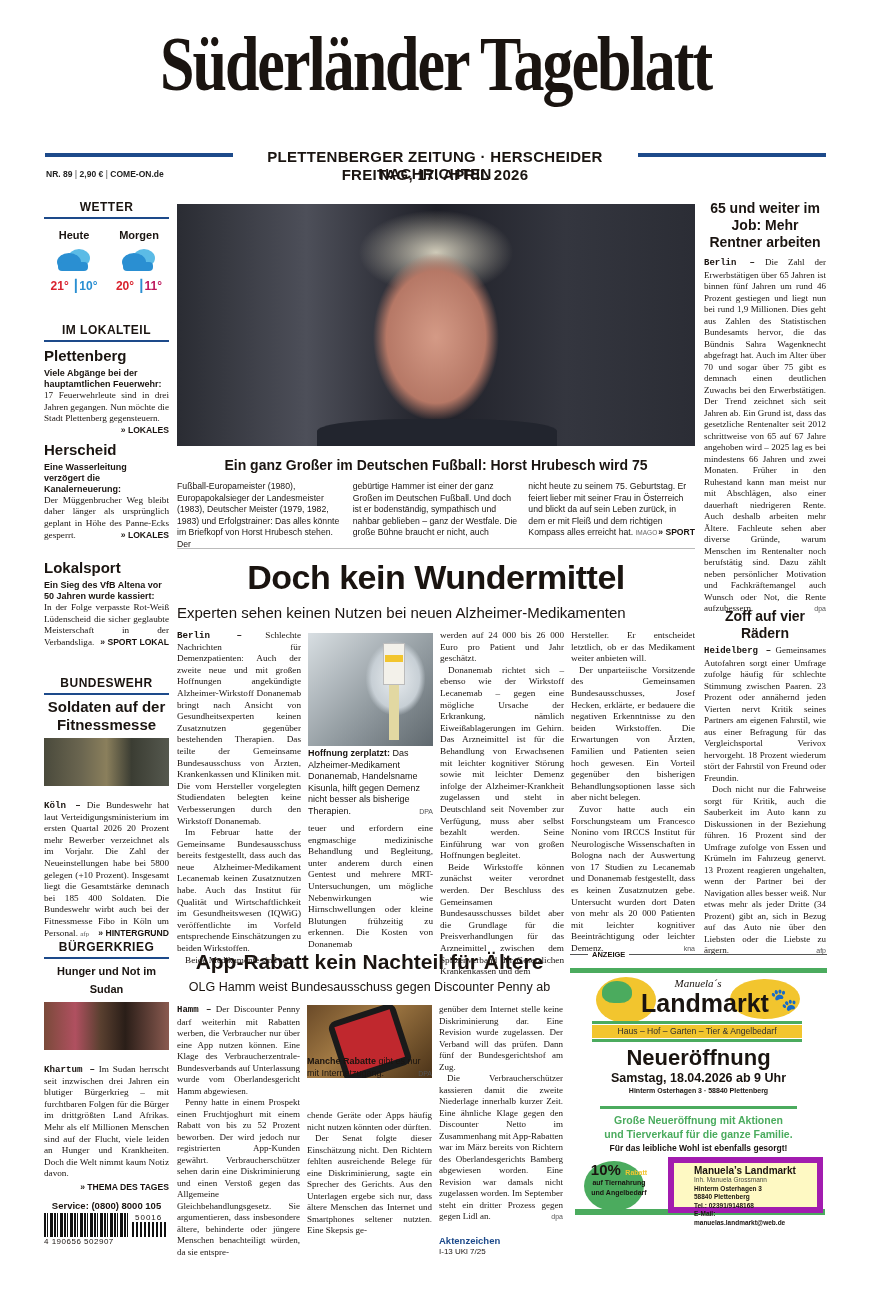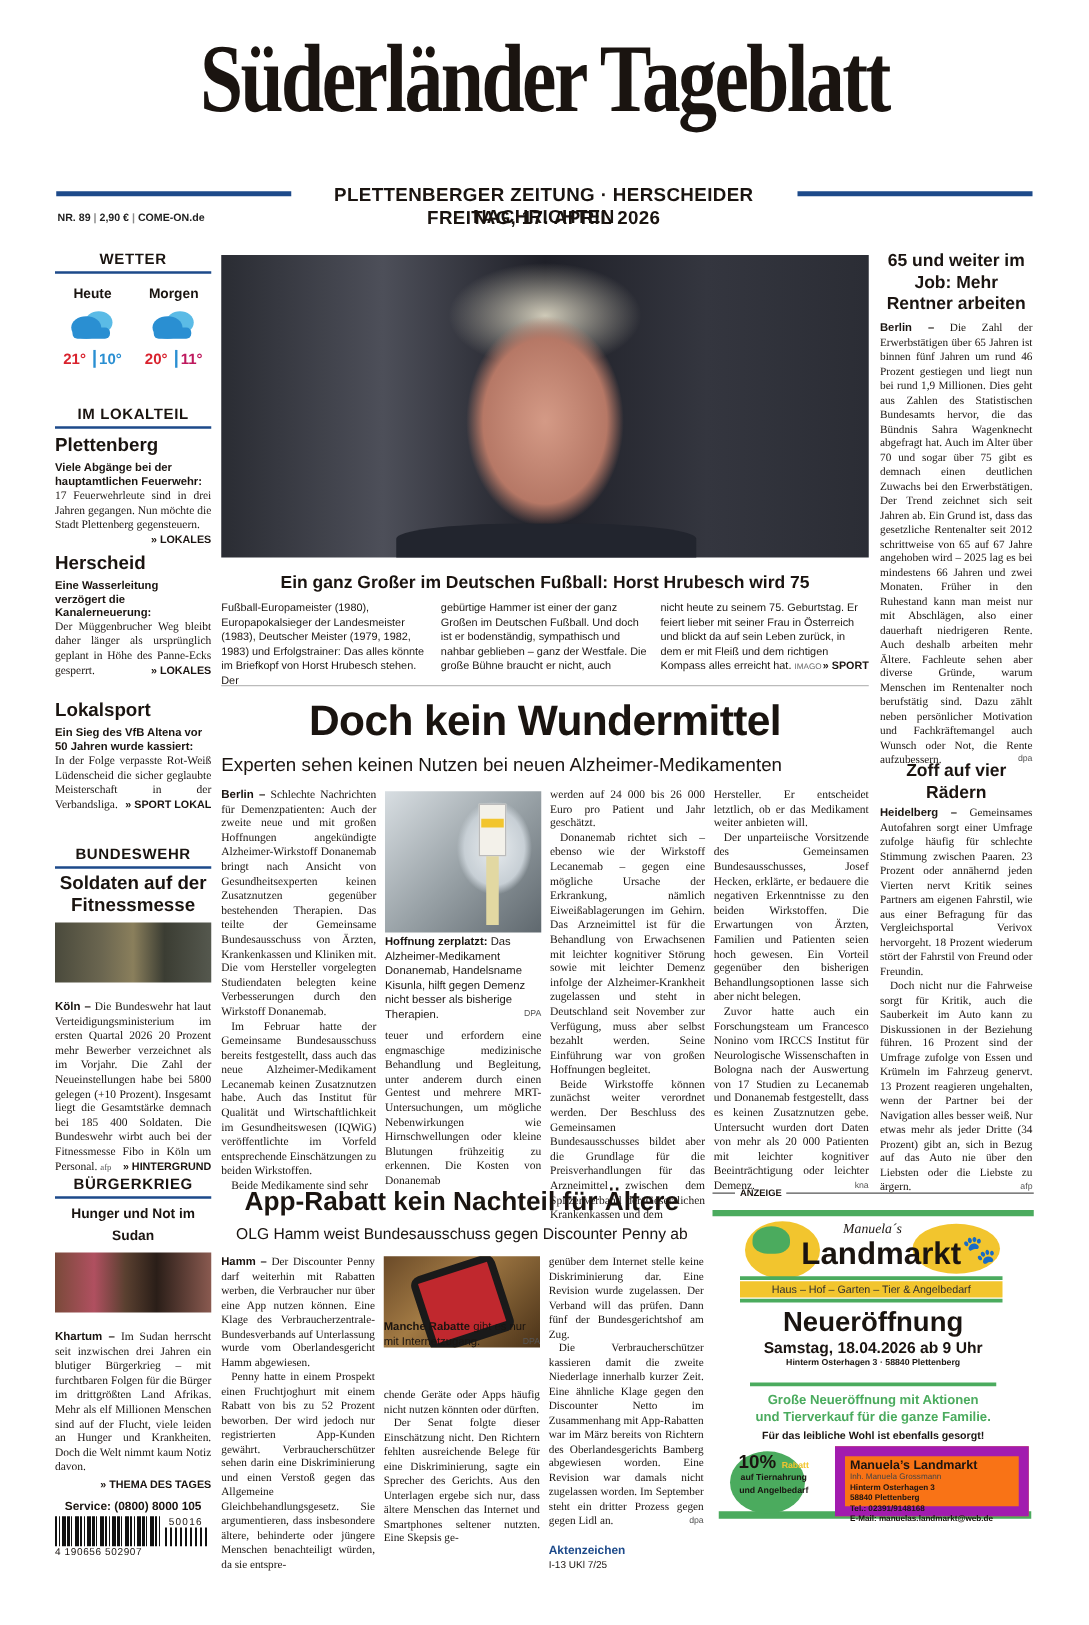--- a/index.html
+++ b/index.html
@@ -9,21 +9,21 @@
 .serif{font-family:"Liberation Serif","DejaVu Serif",serif}
 .masthead{left:0;top:62px;width:871px;text-align:center;font-family:"Liberation Serif",serif;font-weight:bold;font-size:62px;letter-spacing:-2px;line-height:70px;transform:scaleY(1.25);transform-origin:top center;color:#1a1410}
 .blue-rule{height:4px;background:#1d4a8a}
 .sub1{font-size:15px;font-weight:bold;letter-spacing:.3px;text-align:center}
 .meta{font-size:8.5px;font-weight:bold;color:#222}
 .sec-head{font-size:12px;font-weight:bold;text-align:center;letter-spacing:.5px;border-bottom:2px solid #1d4a8a;padding-bottom:3px}
 .local-head{font-size:15px;font-weight:bold;font-family:"Liberation Sans",sans-serif}
 .lead{font-size:9px;font-weight:bold;font-family:"Liberation Sans",sans-serif;line-height:11px}
 .body{font-size:9.2px;line-height:11.6px;text-align:justify;hyphens:auto}
 .ref{font-family:"Liberation Sans",sans-serif;font-weight:bold;font-size:8.6px}
-.dateline{font-family:Liberation Sans, sans-serif;font-weight:bold}
+.dateline{font-family:Liberation Mono, monospace;font-weight:bold}
 .src{font-family:"Liberation Sans",sans-serif;font-size:7px;color:#555;float:right}
 .photo{overflow:hidden}
 .cap{font-family:"Liberation Sans",sans-serif;font-size:9px;line-height:11.5px}
 .ad-green{background:#4bab5e}
 </style>
 </head>
 <body>
 
 <div class="abs masthead" style="top:20px">Süderländer Tageblatt</div>
 <div class="abs blue-rule" style="left:45px;top:153px;width:188px"></div>
@@ -200,21 +200,21 @@
     </div>
   <div class="sans" style="text-align:center;font-size:8.5px;font-weight:bold;margin-top:2px">Für das leibliche Wohl ist ebenfalls gesorgt!</div>
   <div style="position:relative;height:64px;margin-top:4px">
     <div class="ad-green" style="position:absolute;left:5px;top:52px;width:250px;height:6px"></div>
     <div style="position:absolute;left:14px;top:4px;width:60px;height:50px;background:#4bab5e;border-radius:50%"></div>
     <div class="sans" style="position:absolute;left:8px;top:8px;width:82px;text-align:center;line-height:10px">
       <span style="font-size:15px;font-weight:bold">10%</span> <span style="font-size:7px;font-weight:bold;color:#f2c52e">Rabatt</span>
       <div style="font-size:7px;font-weight:bold;color:#1a1410">auf Tiernahrung</div>
       <div style="font-size:7px;font-weight:bold;color:#1a1410">und Angelbedarf</div>
     </div>
-    <div class="sans" style="position:absolute;left:98px;top:0;width:155px;height:56px;background:#f97316;border:8px solid #a21caf;padding:2px 4px;font-size:6.5px;line-height:8.5px">
+    <div class="sans" style="position:absolute;left:98px;top:0;width:155px;height:56px;background:#fef9c3;border:6px solid #a21caf;padding:2px 20px;font-size:6.5px;line-height:8.5px">
       <div style="font-size:10px;font-weight:bold;line-height:11px">Manuela’s Landmarkt</div>
       <div style="color:#444">Inh. Manuela Grossmann</div>
       <div style="font-weight:bold">Hinterm Osterhagen 3</div>
       <div style="font-weight:bold">58840 Plettenberg</div>
       <div style="font-weight:bold">Tel.: 02391/9148168</div>
       <div style="font-weight:bold">E-Mail: manuelas.landmarkt@web.de</div>
     </div>
   </div>
 </div>
 

